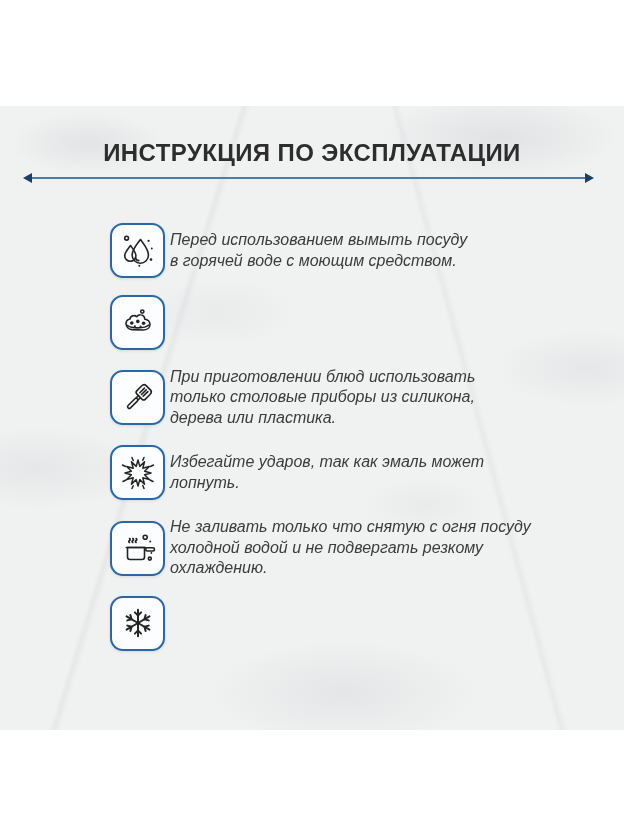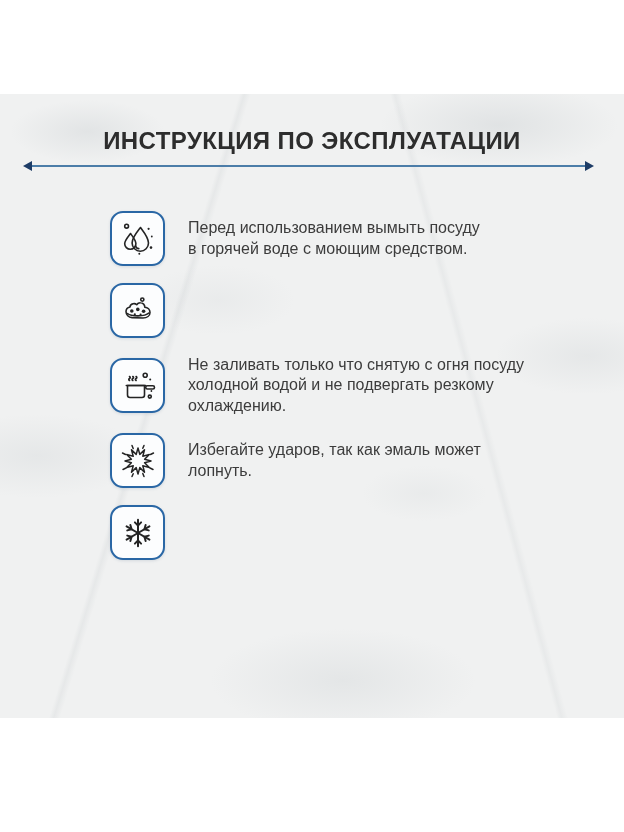--- a/index.html
+++ b/index.html
@@ -14,21 +14,21 @@
   *{margin:0;padding:0;box-sizing:border-box;}
   html,body{width:624px;height:832px;}
   body{
     background:#ffffff;
     font-family:"Liberation Sans", sans-serif;
     position:relative;
     overflow:hidden;
   }
   .marble-panel{
     position:absolute;
-    top:94px;left:0;
+    top:106px;left:0;
     width:624px;height:624px;
     background-color:var(--panel-bg);
     background-image:
       radial-gradient(ellipse 110px 45px at 14% 6%,  rgba(168,176,181,.20), transparent 70%),
       radial-gradient(ellipse 170px 60px at 80% 5%,  rgba(168,176,181,.22), transparent 70%),
       radial-gradient(ellipse 130px 55px at 94% 42%, rgba(168,176,181,.15), transparent 70%),
       radial-gradient(ellipse 150px 60px at 6% 58%,  rgba(168,176,181,.15), transparent 70%),
       radial-gradient(ellipse 190px 75px at 55% 94%, rgba(168,176,181,.17), transparent 70%),
       radial-gradient(ellipse 110px 50px at 35% 33%, rgba(172,180,185,.10), transparent 70%),
       radial-gradient(ellipse 90px 40px at 68% 64%,  rgba(172,180,185,.10), transparent 70%),
@@ -63,22 +63,23 @@
     position:absolute;
     top:117px;left:110px;
     width:470px;
     display:flex;
     flex-direction:column;
     gap:17px;
   }
   .item{
     display:flex;
     align-items:center;
-    gap:23px;
+    gap:5px;
     min-height:55px;
+    font-style:italic;
   }
   .icon-box{
     flex:0 0 55px;
     width:55px;height:55px;
     border:2.5px solid var(--accent);
     border-radius:13px;
     background:#fcfdfe;
     display:flex;
     align-items:center;
     justify-content:center;
@@ -141,45 +142,38 @@
                 <circle cx="19.8" cy="18.4" r="1.8"></circle>
                 <circle cx="25.6" cy="20.2" r="1.8"></circle>
                 <circle cx="16.8" cy="23.4" r="1.1"></circle>
                 <circle cx="22.6" cy="23.6" r="1.1"></circle>
               </g>
             </svg>
           </span>
     </span>
   </section>
 
-
-  <section class="item">
-    <span class="icon-box">
-      <span class="icon">
-            <svg viewBox="0 0 40 40">
-              <g fill="none" stroke="#242424" stroke-width="1.6" stroke-linecap="round" stroke-linejoin="round">
-                <path d="M9.5 19.5 L26.5 19.5 L26.5 29 Q26.5 31.5 24 31.5 L12 31.5 Q9.5 31.5 9.5 29 Z"></path>
-                <line x1="8.3" y1="19.5" x2="27.7" y2="19.5"></line>
-                <rect x="27.7" y="19.8" width="8.8" height="3.2" rx="1.6"></rect>
-                <path d="M11.5 14.5 Q10 13.5 11.5 12.5 Q13 11.5 11.5 10.5"></path>
-                <path d="M14.8 14.5 Q13.3 13.5 14.8 12.5 Q16.3 11.5 14.8 10.5"></path>
-                <path d="M18.1 14.5 Q16.6 13.5 18.1 12.5 Q19.6 11.5 18.1 10.5"></path>
-                <circle cx="27.2" cy="9.2" r="2"></circle>
-                <circle cx="31.8" cy="30.6" r="1.5"></circle>
-              </g>
-              <g fill="#242424">
-                <circle cx="32.2" cy="13.6" r="1"></circle>
-                <circle cx="33.4" cy="25" r="0.9"></circle>
-              </g>
-            </svg>
-          </span>
-    </span>
-    <p class="item-text">Не заливать только что снятую с огня посуду
-холодной водой и не подвергать резкому
-охлаждению.</p>
+  <section class="item">
+    <span class="icon-box">
+      <span class="icon">
+            <svg viewBox="0 0 40 40">
+              <g fill="none" stroke="#242424" stroke-width="1.6" stroke-linecap="round" stroke-linejoin="round" transform="rotate(45 20 20)">
+                <path d="M14 9 Q14 5.5 17 5.5 L23 5.5 Q26 5.5 26 9 L26 15.5 Q26 18 23.5 18 L16.5 18 Q14 18 14 15.5 Z"></path>
+                <line x1="17.6" y1="8.5" x2="17.6" y2="15"></line>
+                <line x1="20" y1="8.5" x2="20" y2="15"></line>
+                <line x1="22.4" y1="8.5" x2="22.4" y2="15"></line>
+                <path d="M18.6 18 L18.6 21 M21.4 18 L21.4 21"></path>
+                <rect x="18.3" y="21" width="3.4" height="13" rx="1.7"></rect>
+              </g>
+            </svg>
+          </span>
+    </span>
+    <p class="item-text">При приготовлении блюд использовать
+только столовые приборы из силикона,
+дерева или пластика.</p>
   </section>
 
   <section class="item">
     <span class="icon-box">
       <span class="icon">
             <svg viewBox="0 0 40 40">
               <g fill="none" stroke="#242424" stroke-width="1.5" stroke-linecap="round" stroke-linejoin="round">
                 <polygon points="20,7 21.8,13.4 26.5,8.7 24.8,15.2 31.3,13.5 26.6,18.2 33,20 26.6,21.8 31.3,26.5 24.8,24.8 26.5,31.3 21.8,26.6 20,33 18.2,26.6 13.5,31.3 15.2,24.8 8.7,26.5 13.4,21.8 7,20 13.4,18.2 8.7,13.5 15.2,15.2 13.5,8.7 18.2,13.4"></polygon>
                 <line x1="4.5" y1="12" x2="7.5" y2="13.5"></line>
                 <line x1="35.5" y1="12" x2="32.5" y2="13.5"></line>
@@ -194,20 +188,46 @@
           </span>
     </span>
     <p class="item-text">Избегайте ударов, так как эмаль может
 лопнуть.</p>
   </section>
 
   <section class="item">
     <span class="icon-box">
       <span class="icon">
             <svg viewBox="0 0 40 40">
+              <g fill="none" stroke="#242424" stroke-width="1.6" stroke-linecap="round" stroke-linejoin="round">
+                <path d="M9.5 19.5 L26.5 19.5 L26.5 29 Q26.5 31.5 24 31.5 L12 31.5 Q9.5 31.5 9.5 29 Z"></path>
+                <line x1="8.3" y1="19.5" x2="27.7" y2="19.5"></line>
+                <rect x="27.7" y="19.8" width="8.8" height="3.2" rx="1.6"></rect>
+                <path d="M11.5 14.5 Q10 13.5 11.5 12.5 Q13 11.5 11.5 10.5"></path>
+                <path d="M14.8 14.5 Q13.3 13.5 14.8 12.5 Q16.3 11.5 14.8 10.5"></path>
+                <path d="M18.1 14.5 Q16.6 13.5 18.1 12.5 Q19.6 11.5 18.1 10.5"></path>
+                <circle cx="27.2" cy="9.2" r="2"></circle>
+                <circle cx="31.8" cy="30.6" r="1.5"></circle>
+              </g>
+              <g fill="#242424">
+                <circle cx="32.2" cy="13.6" r="1"></circle>
+                <circle cx="33.4" cy="25" r="0.9"></circle>
+              </g>
+            </svg>
+          </span>
+    </span>
+    <p class="item-text">Не заливать только что снятую с огня посуду
+холодной водой и не подвергать резкому
+охлаждению.</p>
+  </section>
+
+  <section class="item">
+    <span class="icon-box">
+      <span class="icon">
+            <svg viewBox="0 0 40 40">
               <g fill="none" stroke="#242424" stroke-width="2" stroke-linecap="round" stroke-linejoin="round">
                 <g transform="rotate(0 20 20)">
                   <line x1="20" y1="20" x2="20" y2="6.8"></line>
                   <path d="M16.9 9.4 L20 12.6 L23.1 9.4"></path>
                 </g>
                 <g transform="rotate(60 20 20)">
                   <line x1="20" y1="20" x2="20" y2="6.8"></line>
                   <path d="M16.9 9.4 L20 12.6 L23.1 9.4"></path>
                 </g>
                 <g transform="rotate(120 20 20)">

